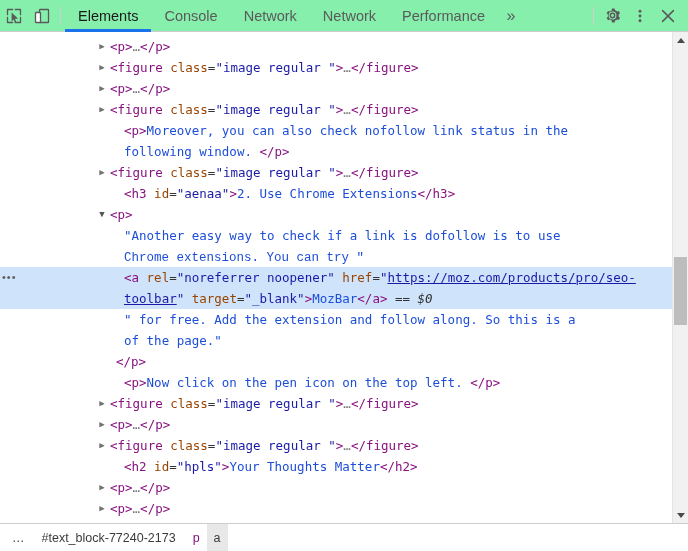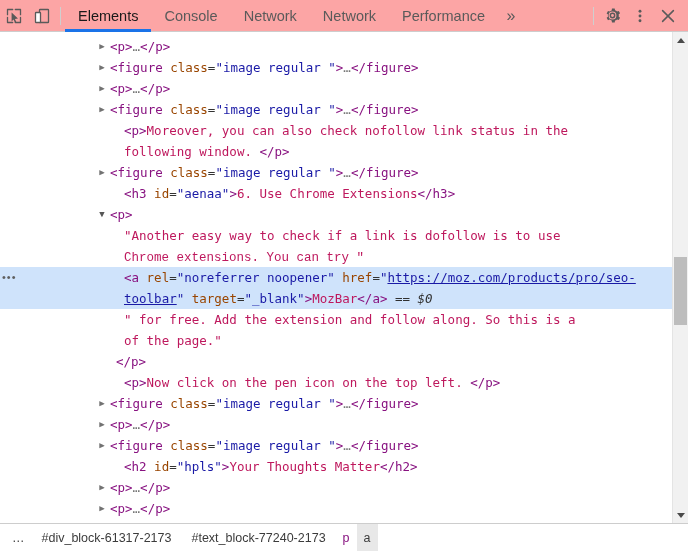--- a/index.html
+++ b/index.html
@@ -12,21 +12,21 @@
   .devtools{
     width:688px;height:551px;position:relative;
     display:flex;flex-direction:column;
     background:#ffffff;
   }
 
   
   .toolbar{
     height:32px;min-height:32px;
     display:flex;align-items:center;
-    background:#fca5a5;
+    background:#86efac;
     border-bottom:1px solid #cdcdcd;
     position:relative;z-index:5;
     box-sizing:border-box;
   }
   .tb-icon{
     width:28px;height:28px;
     display:flex;align-items:center;justify-content:center;
     flex:0 0 auto;
   }
   .tb-icon svg{display:block;}
@@ -92,21 +92,21 @@
     color:#5f5f5f;font-size:13px;letter-spacing:1px;
     font-family:"Liberation Sans",sans-serif;
   }
   .ind2{padding-left:124px;}
 
   
   .tg{color:#881280;}
   .an{color:#994500;margin-top:12px;}
   .av{color:#1a1aa6;}
   .pn{color:#333333;}
-  .txt{color:#be185d;}
+  .txt{color:#1d4ed8;}
   .lnk{color:#1a1aa6;text-decoration:underline;}
   .dollar{color:#303030;font-style:italic;}
   .eq{color:#303030;}
   .ell{color:#777777;}
 
   
   .vscroll{
     width:16px;flex:0 0 auto;
     background:#f1f1f1;
     border-left:1px solid #e4e4e4;
@@ -212,21 +212,21 @@
 
   <div class="tree-wrap">
     <div class="tree" id="tree">
         <div class="row"><span class="tri">▶</span><span style="white-space: pre-wrap; display: inline;"><span class="tg">&lt;p&gt;</span><span class="ell">…</span><span class="tg">&lt;/p&gt;</span></span></div>
         <div class="row"><span class="tri">▶</span><span style="white-space: pre-wrap; display: inline;"><span class="tg">&lt;figure</span><span class="pn"> </span><span class="an">class</span><span class="pn">=</span><span class="av">"image regular "</span><span class="tg">&gt;</span><span class="ell">…</span><span class="tg">&lt;/figure&gt;</span></span></div>
         <div class="row"><span class="tri">▶</span><span style="white-space: pre-wrap; display: inline;"><span class="tg">&lt;p&gt;</span><span class="ell">…</span><span class="tg">&lt;/p&gt;</span></span></div>
         <div class="row"><span class="tri">▶</span><span style="white-space: pre-wrap; display: inline;"><span class="tg">&lt;figure</span><span class="pn"> </span><span class="an">class</span><span class="pn">=</span><span class="av">"image regular "</span><span class="tg">&gt;</span><span class="ell">…</span><span class="tg">&lt;/figure&gt;</span></span></div>
         <div class="row ind2"><span style="white-space: pre-wrap; display: inline;"><span class="tg">&lt;p&gt;</span><span class="txt">Moreover, you can also check nofollow link status in the</span></span></div>
         <div class="row ind2"><span style="white-space: pre-wrap; display: inline;"><span class="txt">following window. </span><span class="tg">&lt;/p&gt;</span></span></div>
         <div class="row"><span class="tri">▶</span><span style="white-space: pre-wrap; display: inline;"><span class="tg">&lt;figure</span><span class="pn"> </span><span class="an">class</span><span class="pn">=</span><span class="av">"image regular "</span><span class="tg">&gt;</span><span class="ell">…</span><span class="tg">&lt;/figure&gt;</span></span></div>
-        <div class="row ind2"><span style="white-space: pre-wrap; display: inline;"><span class="tg">&lt;h3</span><span class="pn"> </span><span class="an">id</span><span class="pn">=</span><span class="av">"aenaa"</span><span class="tg">&gt;</span><span class="txt">6. Use Chrome Extensions</span><span class="tg">&lt;/h3&gt;</span></span></div>
+        <div class="row ind2"><span style="white-space: pre-wrap; display: inline;"><span class="tg">&lt;h3</span><span class="pn"> </span><span class="an">id</span><span class="pn">=</span><span class="av">"aenaa"</span><span class="tg">&gt;</span><span class="txt">2. Use Chrome Extensions</span><span class="tg">&lt;/h3&gt;</span></span></div>
         <div class="row"><span class="tri open">▼</span><span style="white-space: pre-wrap; display: inline;"><span class="tg">&lt;p&gt;</span></span></div>
         <div class="row ind2"><span style="white-space: pre-wrap; display: inline;"><span class="txt">"Another easy way to check if a link is dofollow is to use</span></span></div>
         <div class="row ind2"><span style="white-space: pre-wrap; display: inline; font-family: Liberation Mono, monospace;"><span class="txt">Chrome extensions. You can try "</span></span></div>
         <div class="row sel ind2" style="height: 42px; white-space: normal; padding-right: 28px;"><span class="gutter-dots" style="font-size: 11px;">•••</span><span style="white-space: pre-wrap; display: inline;"><span class="tg">&lt;a</span><span class="pn"> </span><span class="an">rel</span><span class="pn">=</span><span class="av">"noreferrer noopener"</span><span class="pn"> </span><span class="an">href</span><span class="pn">=</span><span class="av">"</span><span class="lnk">https://moz.com/products/pro/seo-toolbar</span><span class="av">"</span><span class="pn"> </span><span class="an">target</span><span class="pn">=</span><span class="av">"_blank"</span><span class="tg">&gt;</span><span class="txt">MozBar</span><span class="tg">&lt;/a&gt;</span><span class="eq"> == </span><span class="dollar">$0</span></span></div>
         <div class="row ind2"><span style="white-space: pre-wrap; display: inline;"><span class="txt">" for free. Add the extension and follow along. So this is a</span></span></div>
         <div class="row ind2"><span style="white-space: pre-wrap; display: inline;"><span class="txt">of the page."</span></span></div>
         <div class="row" style="padding-left: 116px;"><span style="white-space: pre-wrap; display: inline;"><span class="tg">&lt;/p&gt;</span></span></div>
         <div class="row ind2"><span style="white-space: pre-wrap; display: inline;"><span class="tg">&lt;p&gt;</span><span class="txt">Now click on the pen icon on the top left. </span><span class="tg">&lt;/p&gt;</span></span></div>
         <div class="row"><span class="tri">▶</span><span style="white-space: pre-wrap; display: inline;"><span class="tg">&lt;figure</span><span class="pn"> </span><span class="an">class</span><span class="pn">=</span><span class="av">"image regular "</span><span class="tg">&gt;</span><span class="ell">…</span><span class="tg">&lt;/figure&gt;</span></span></div>
         <div class="row"><span class="tri">▶</span><span style="white-space: pre-wrap; display: inline;"><span class="tg">&lt;p&gt;</span><span class="ell">…</span><span class="tg">&lt;/p&gt;</span></span></div>
@@ -242,19 +242,18 @@
         </div>
       <div class="sb-thumb" id="sb-thumb" style="top: 225px; height: 68px;"></div>
       <div class="sb-arrow down">
           <i></i>
         </div>
     </div>
   </div>
 
   <div class="crumbs" id="crumbs">
       <div class="crumb dots">…</div>
-      <div class="crumb">#div_block-61317-2173</div>
       <div class="crumb">#text_block-77240-2173</div>
       <div class="crumb tagname">p</div>
       <div class="crumb tagname sel">a</div>
     </div>
 
 </div>
 
 </body></html>

